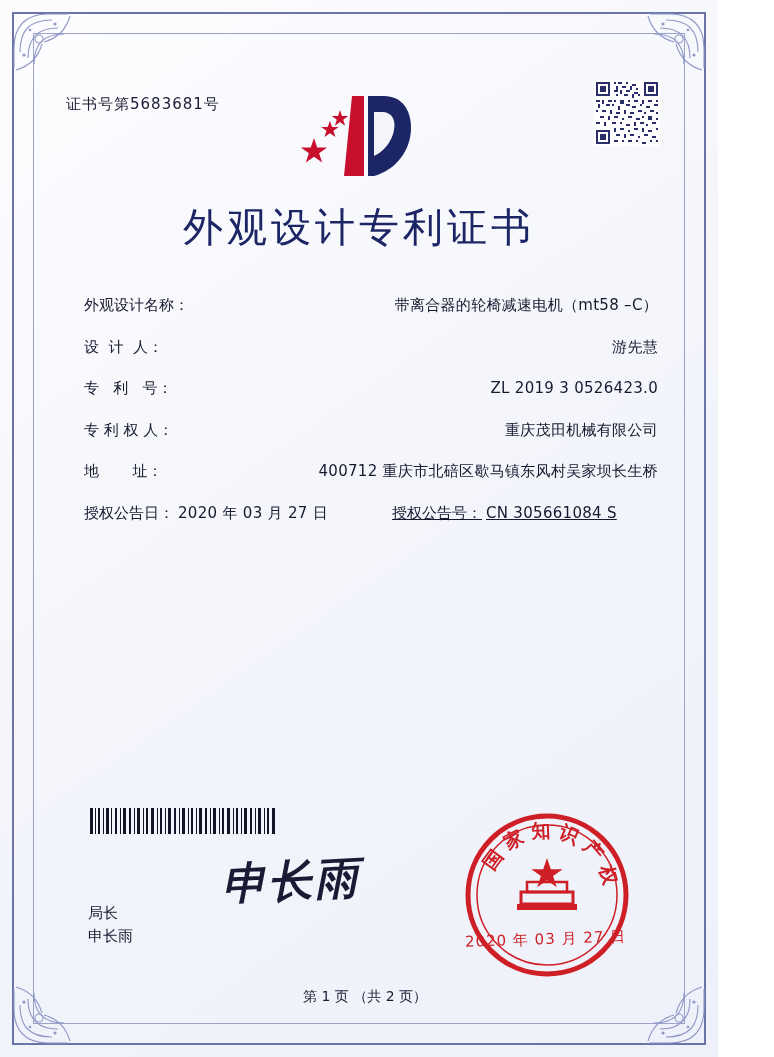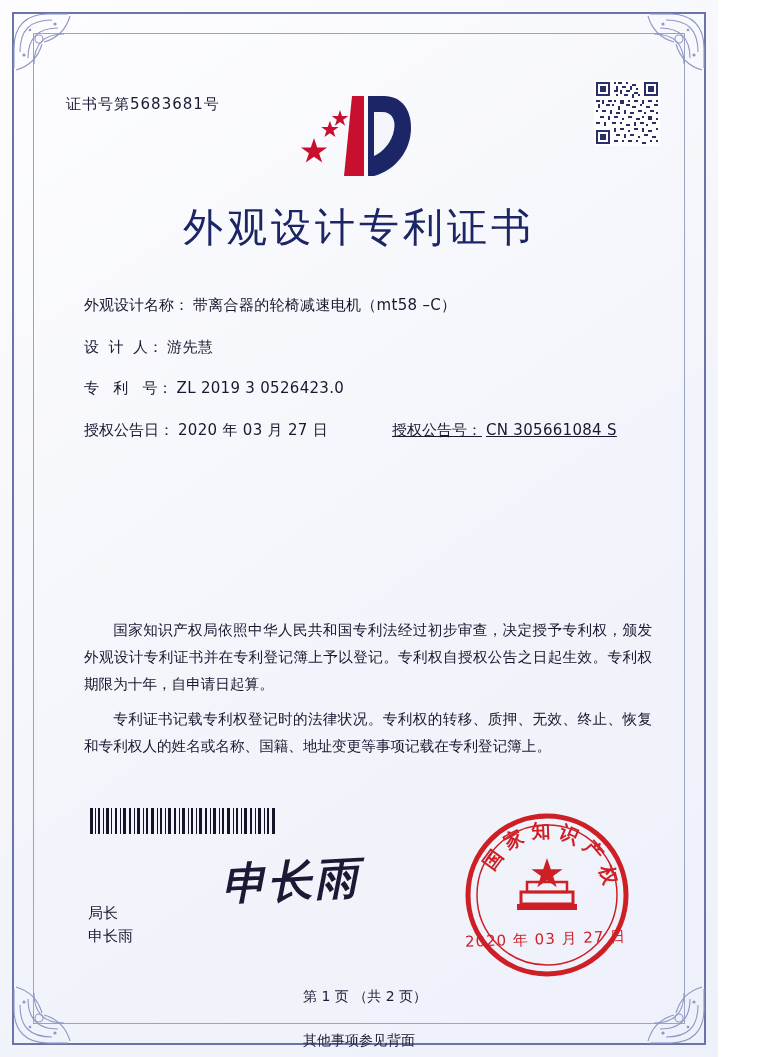--- a/index.html
+++ b/index.html
@@ -59,21 +59,21 @@
     color:#1c2566;
     font-family:"DejaVu Sans","Liberation Sans",sans-serif;
   }
   
   .fields{
     position:absolute;left:84px;right:60px;top:296px;
     font-size:15px;color:#18182f;
     font-family:"DejaVu Sans","Liberation Sans",sans-serif;
   }
   .frow{
-    display:flex;align-items:baseline;margin-bottom:22.5px;
+    display:flex;align-items:baseline;margin-bottom:22.5px;justify-content:space-between;
   }
   .flabel{
     white-space:pre;letter-spacing:0px;
   }
   .fvalue{
     margin-left:4px;letter-spacing:0.3px;
   }
   .frow-split{display:flex;align-items:flex-end;margin-bottom:16px;}
   .frow-split .seg2{margin-left:64px;display:flex;align-items:baseline;text-decoration:underline;}
 
@@ -342,34 +342,38 @@
       <span class="fvalue">带离合器的轮椅减速电机（mt58 –C）</span>
     </div>
     <div class="frow">
       <span class="flabel">设  计  人：</span>
       <span class="fvalue">游先慧</span>
     </div>
     <div class="frow">
       <span class="flabel">专   利   号：</span>
       <span class="fvalue">ZL 2019 3 0526423.0</span>
     </div>
+    <div class="frow">
+      <span class="flabel">专 利 权 人：</span>
+      <span class="fvalue">重庆茂田机械有限公司</span>
+    </div>
+    <div class="frow">
+      <span class="flabel">地       址：</span>
+      <span class="fvalue">400712 重庆市北碚区歇马镇东风村吴家坝长生桥</span>
+    </div>
     <div class="frow-split">
       <span class="flabel">授权公告日：</span>
       <span class="fvalue">2020 年 03 月 27 日</span>
       <span class="seg2">
         <span class="flabel">授权公告号：</span>
         <span class="fvalue">CN 305661084 S</span>
       </span>
     </div>
   </div>
 
-  <div class="paras">
-    <p>国家知识产权局依照中华人民共和国专利法经过初步审查，决定授予专利权，颁发外观设计专利证书并在专利登记簿上予以登记。专利权自授权公告之日起生效。专利权期限为十年，自申请日起算。</p>
-    <p>专利证书记载专利权登记时的法律状况。专利权的转移、质押、无效、终止、恢复和专利权人的姓名或名称、国籍、地址变更等事项记载在专利登记簿上。</p>
-  </div>
 
   <div class="barcode">
     <svg width="185" height="26" viewBox="0 0 185 26" shape-rendering="crispEdges">
       <rect width="185" height="26" fill="#ffffff" opacity="0"></rect>
       <g fill="#141428">
         <rect x="0" y="0" width="3" height="26"></rect>
           <rect x="5" y="0" width="1" height="26"></rect>
         <rect x="8" y="0" width="2" height="26"></rect>
           <rect x="13" y="0" width="1" height="26"></rect>
         <rect x="16" y="0" width="3" height="26"></rect>
@@ -438,15 +442,14 @@
         <path id="sealArcBottom" d="M 85 85 m -58 0 a 58 58 0 0 0 116 0" fill="none"></path>
       </defs>
       <text font-family="'DejaVu Sans','Liberation Sans',sans-serif" font-size="19" font-weight="bold" fill="#cf1f26" letter-spacing="7">
         <textPath href="#sealArc" startOffset="13%">国家知识产权局</textPath>
       </text>
     </svg>
   </div>
   <div class="seal-date">2020 年 03 月 27 日</div>
 
   <div class="pageno">第 1 页 （共 2 页）</div>
-  <div class="footnote">其他事项参见背面</div>
 
 </div>
 
 </body></html>

